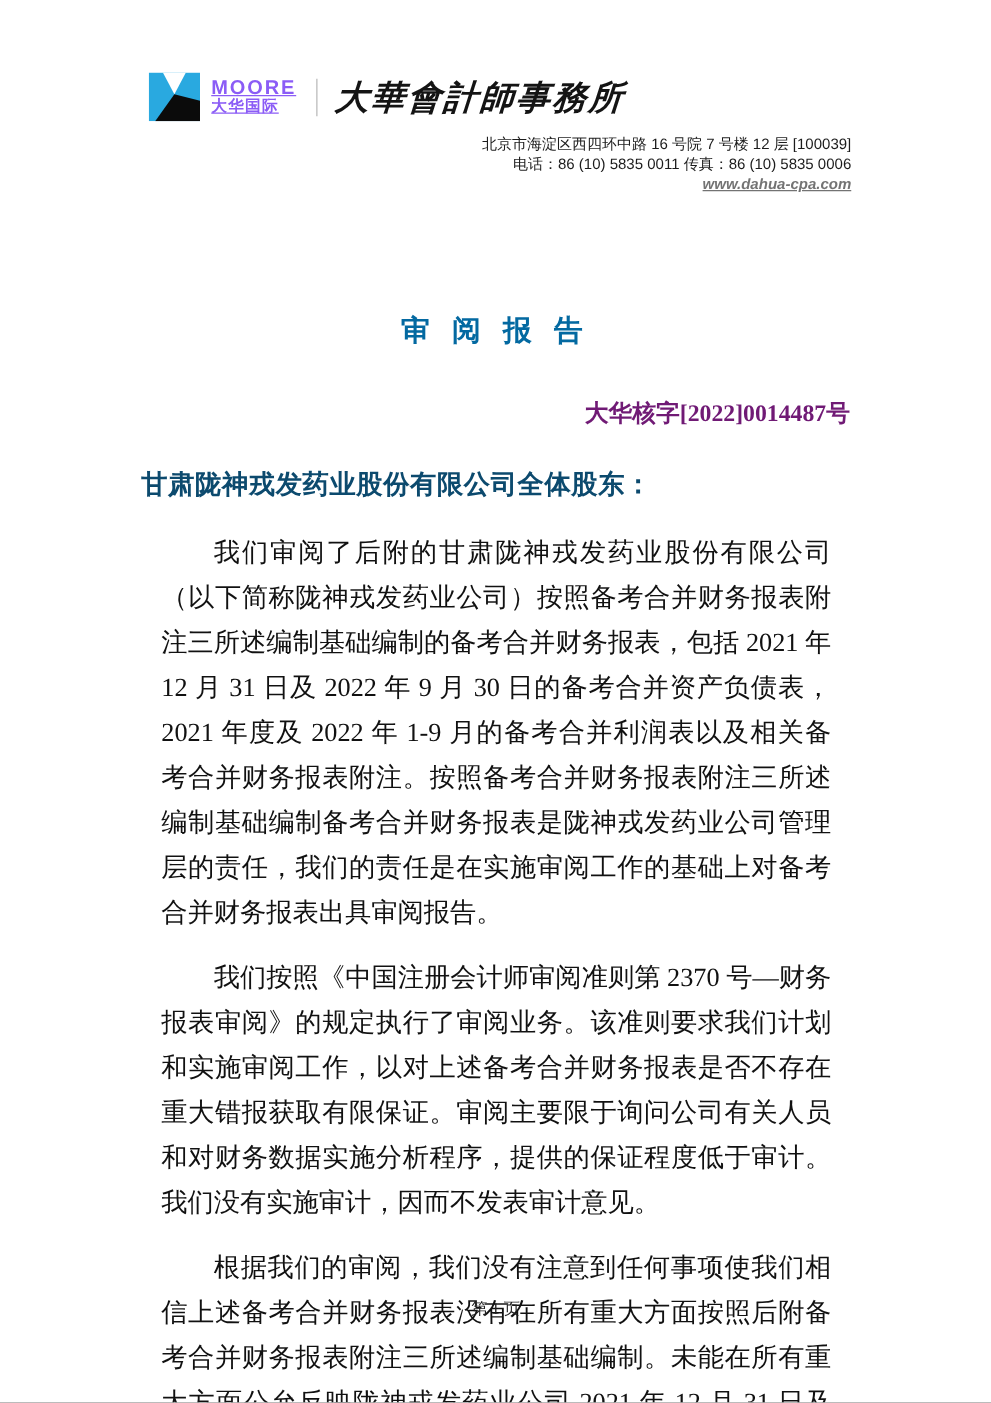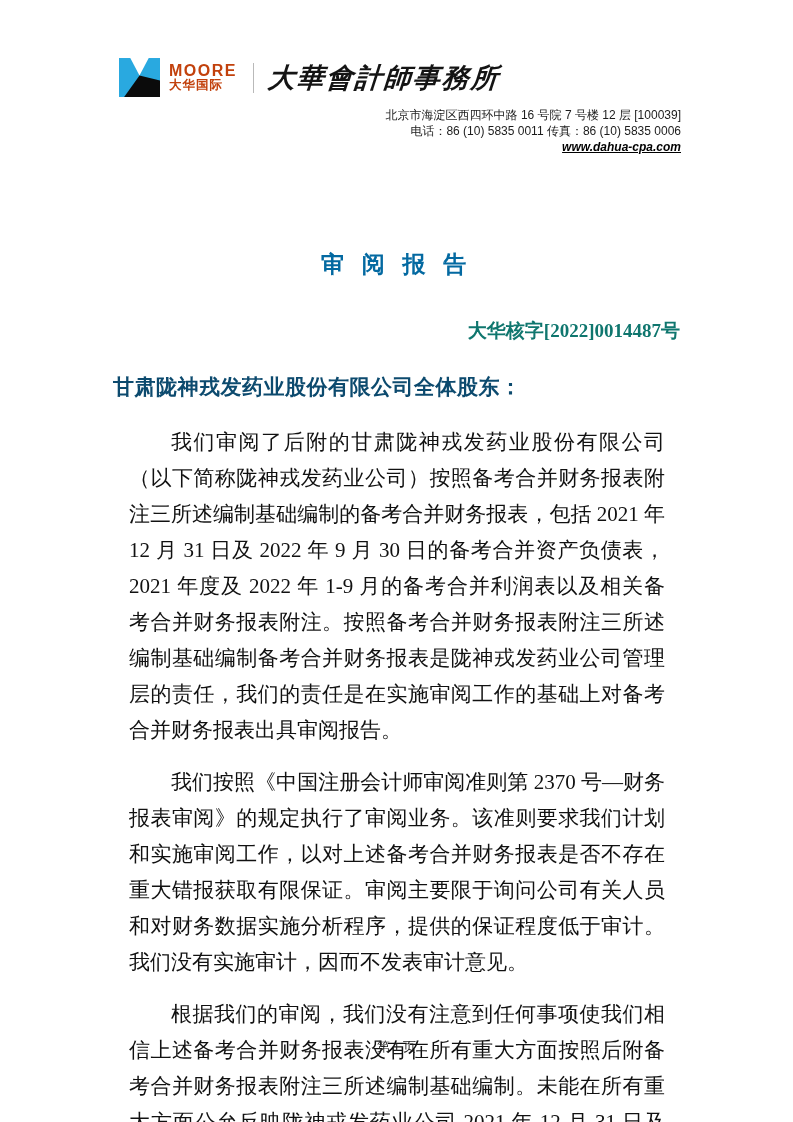--- a/index.html
+++ b/index.html
@@ -15,54 +15,54 @@
   }
   
   .logo-row {
     position:absolute; left:119px; top:58px;
     display:flex; align-items:center;
   }
   .logo-mark { width:41px; height:39px; display:block; }
   .logo-wordmark {
     margin-left:9px;
     font-family:"Liberation Sans","DejaVu Sans",sans-serif;
-    color:#c2410c; line-height:1.05;
+    color:#8b5cf6; line-height:1.05;text-decoration:underline;
   }
   .logo-wordmark .en { font-size:16px; font-weight:bold; letter-spacing:1.5px; }
   .logo-wordmark .cn { font-size:12.5px; font-weight:bold; letter-spacing:1px; }
   .logo-divider {
     width:1px; height:30px; background:#b9b9b9; margin:0 14px 0 16px;
   }
   .calligraphy {
     font-family:"DejaVu Serif","Liberation Serif",serif;
     font-size:27px; font-weight:bold; font-style:italic;
     letter-spacing:2px; color:#141414;
     transform:skewX(-4deg);
   }
   .contact {
     position:absolute; right:112px; top:107px;
     text-align:right;
     font-family:"Liberation Sans","DejaVu Sans",sans-serif;
     font-size:12px; line-height:16px; color:#1c1c1c;
   }
   .contact .firm { font-weight:bold; font-size:12.5px; }
   .contact .website a, .contact .website span {
-    color:#000000; font-style:italic; font-weight:bold;
+    color:#737373; font-style:italic; font-weight:bold;
     text-decoration:underline; font-size:12px;
   }
   
   .doc-title {
     position:absolute; top:249px; left:0; width:100%;
     text-align:center;
     font-size:23px; font-weight:bold; color:#0369a1;
     letter-spacing:6px;
   }
   .ref-no {
     position:absolute; top:318px; right:113px;
-    font-size:19px; font-weight:bold; color:#0f766e;
+    font-size:19px; font-weight:bold; color:#701a75;
   }
   .addressee {
     position:absolute; top:373px; left:113px;
     font-size:21px; font-weight:bold; color:#0c4a6e;
     letter-spacing:0.5px;
   }
   .body-text {
     position:absolute; top:408px; left:113px; width:568px;
     font-size:21px; line-height:36px;
     text-align:justify;

